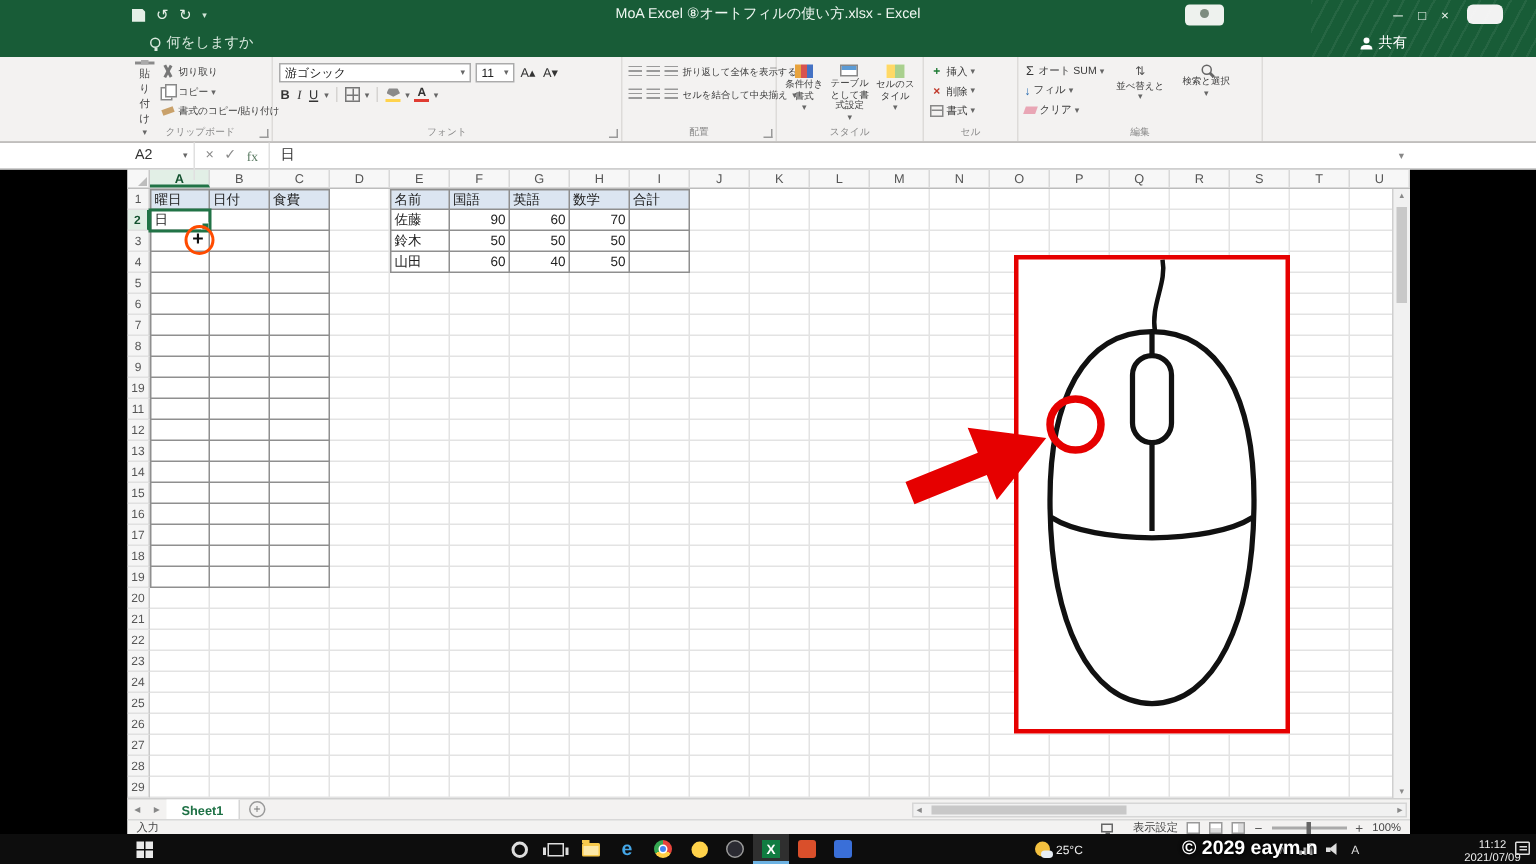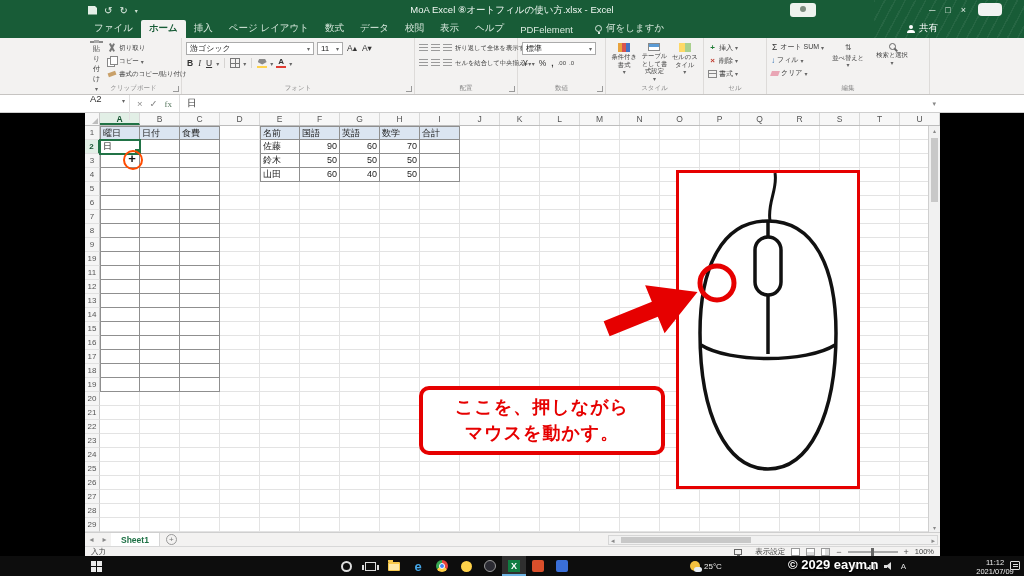--- a/index.html
+++ b/index.html
@@ -88,21 +88,21 @@
   .editcol .mbtn{font-size:7px}
   .blue{color:#2b6cb0;font-size:8px}
   .i-eraser{width:8px;height:5px;background:#e9a6b5;transform:skewX(-20deg);display:inline-block}
   .bigb{width:40px;display:flex;flex-direction:column;align-items:center;font-size:6.3px;text-align:center;line-height:1.2;gap:1px;padding-top:2px}
   .i-sort{font-size:8px;color:#555}
   .i-find{width:7px;height:7px;border:1.5px solid #666;border-radius:50%;position:relative;display:inline-block}
   .i-find::after{content:'';position:absolute;width:4px;height:1.5px;background:#666;transform:rotate(45deg);right:-3px;bottom:-1px}
 
   
   .fbar{position:absolute;top:95px;left:0;width:100%;height:18px;background:#fff;border-bottom:1px solid #cfcfcf;display:flex;align-items:center;padding-left:86px;font-size:9.5px;color:#333;z-index:7}
-  .namebox{width:44px;height:100%;border-right:1px solid #e0e0e0;display:flex;align-items:flex-end;justify-content:space-between;padding:16px 4px}
+  .namebox{width:44px;height:100%;border-right:1px solid #e0e0e0;display:flex;align-items:center;justify-content:space-between;padding:16px 4px}
   .fxbtns{display:flex;gap:7px;padding:0 7px;border-right:1px solid #e0e0e0;height:100%;align-items:center;color:#8a8a8a}
   .fxit{font-family:"Liberation Serif",serif;color:#5a7a62;font-size:9px}
   .fval{padding-left:7px}
   .fexpand{position:absolute;right:88px;color:#888;font-size:7px}
 
   
   .sheet{position:absolute;left:85px;top:113px;width:855px;height:443px;background:#fff;z-index:2}
   .chead{display:flex;height:13px;background:#f7f7f7;border-bottom:1px solid #bdbdbd}
   .corner{flex:0 0 15px;border-right:1px solid #c9c9c9;position:relative}
   .corner::after{content:'';position:absolute;right:1px;bottom:1px;border-left:6px solid transparent;border-bottom:6px solid #bdbdbd}
@@ -222,32 +222,20 @@
     <div class="wctrl">
       <span>─</span>
       <span>□</span>
       <span>×</span>
     </div>
     <div class="acctpill"></div>
   </div>
   <div class="decor"></div>
 
   <div class="tabrow">
-    <div id="tabitems" style="display:flex;align-items:flex-end">
-        <div class="tab">ファイル</div>
-        <div class="tab active">ホーム</div>
-        <div class="tab">挿入</div>
-        <div class="tab">ページ レイアウト</div>
-        <div class="tab">数式</div>
-        <div class="tab">データ</div>
-        <div class="tab">校閲</div>
-        <div class="tab">表示</div>
-        <div class="tab">ヘルプ</div>
-        <div class="tab">PDFelement</div>
-      </div>
     <div class="tellme">
       <span class="i-bulb"></span>
       <span>何をしますか</span>
     </div>
     <div class="share">
       <span class="i-person"></span>
       <span>共有</span>
     </div>
   </div>
 
@@ -325,38 +313,20 @@
         <span class="i-al"></span>
         <span class="i-al"></span>
         <span class="i-al"></span>
         <span class="tlbl">セルを結合して中央揃え</span>
           <span class="dd">▾</span>
       </div>
       <div class="glabel">配置</div>
       <div class="dlg"></div>
     </div>
 
-    <div class="rg g-num">
-      <div class="rrow">
-        <div class="combo w-fmt">
-            <span>標準</span>
-            <span class="dd">▾</span>
-          </div>
-      </div>
-      <div class="rrow">
-        <span class="fsm">¥</span>
-          <span class="dd">▾</span>
-        <span class="fsm">%</span>
-        <span class="fsm b">,</span>
-        <span class="tiny">.00</span>
-        <span class="tiny">.0</span>
-      </div>
-      <div class="glabel">数値</div>
-      <div class="dlg"></div>
-    </div>
 
     <div class="rg g-styles">
       <div class="sbtn">
         <span class="i-cond"></span>
         <span>条件付き書式</span>
           <span class="dd">▾</span>
       </div>
       <div class="sbtn">
         <span class="i-tblf"></span>
         <span>テーブルとして書式設定</span>
@@ -1212,24 +1182,20 @@
   </div>
 
   <div class="arrowbox">
     <svg width="104" height="84" viewBox="0 0 104 84">
       <g transform="rotate(-22 50 42)">
         <polygon points="0,34 52,34 52,16 98,42 52,68 52,50 0,50" fill="#e60000"></polygon>
       </g>
     </svg>
   </div>
 
-  <div class="callout">
-    <span>ここを、押しながら</span>
-    <span>マウスを動かす。</span>
-  </div>
 
   <div class="taskbar">
     <div class="tstart">
         <span class="i-start"></span>
       </div>
     <div class="tapps" id="tapps">
         <div class="tapp">
           <span class="ticon i-cortana"></span>
         </div>
         <div class="tapp">

